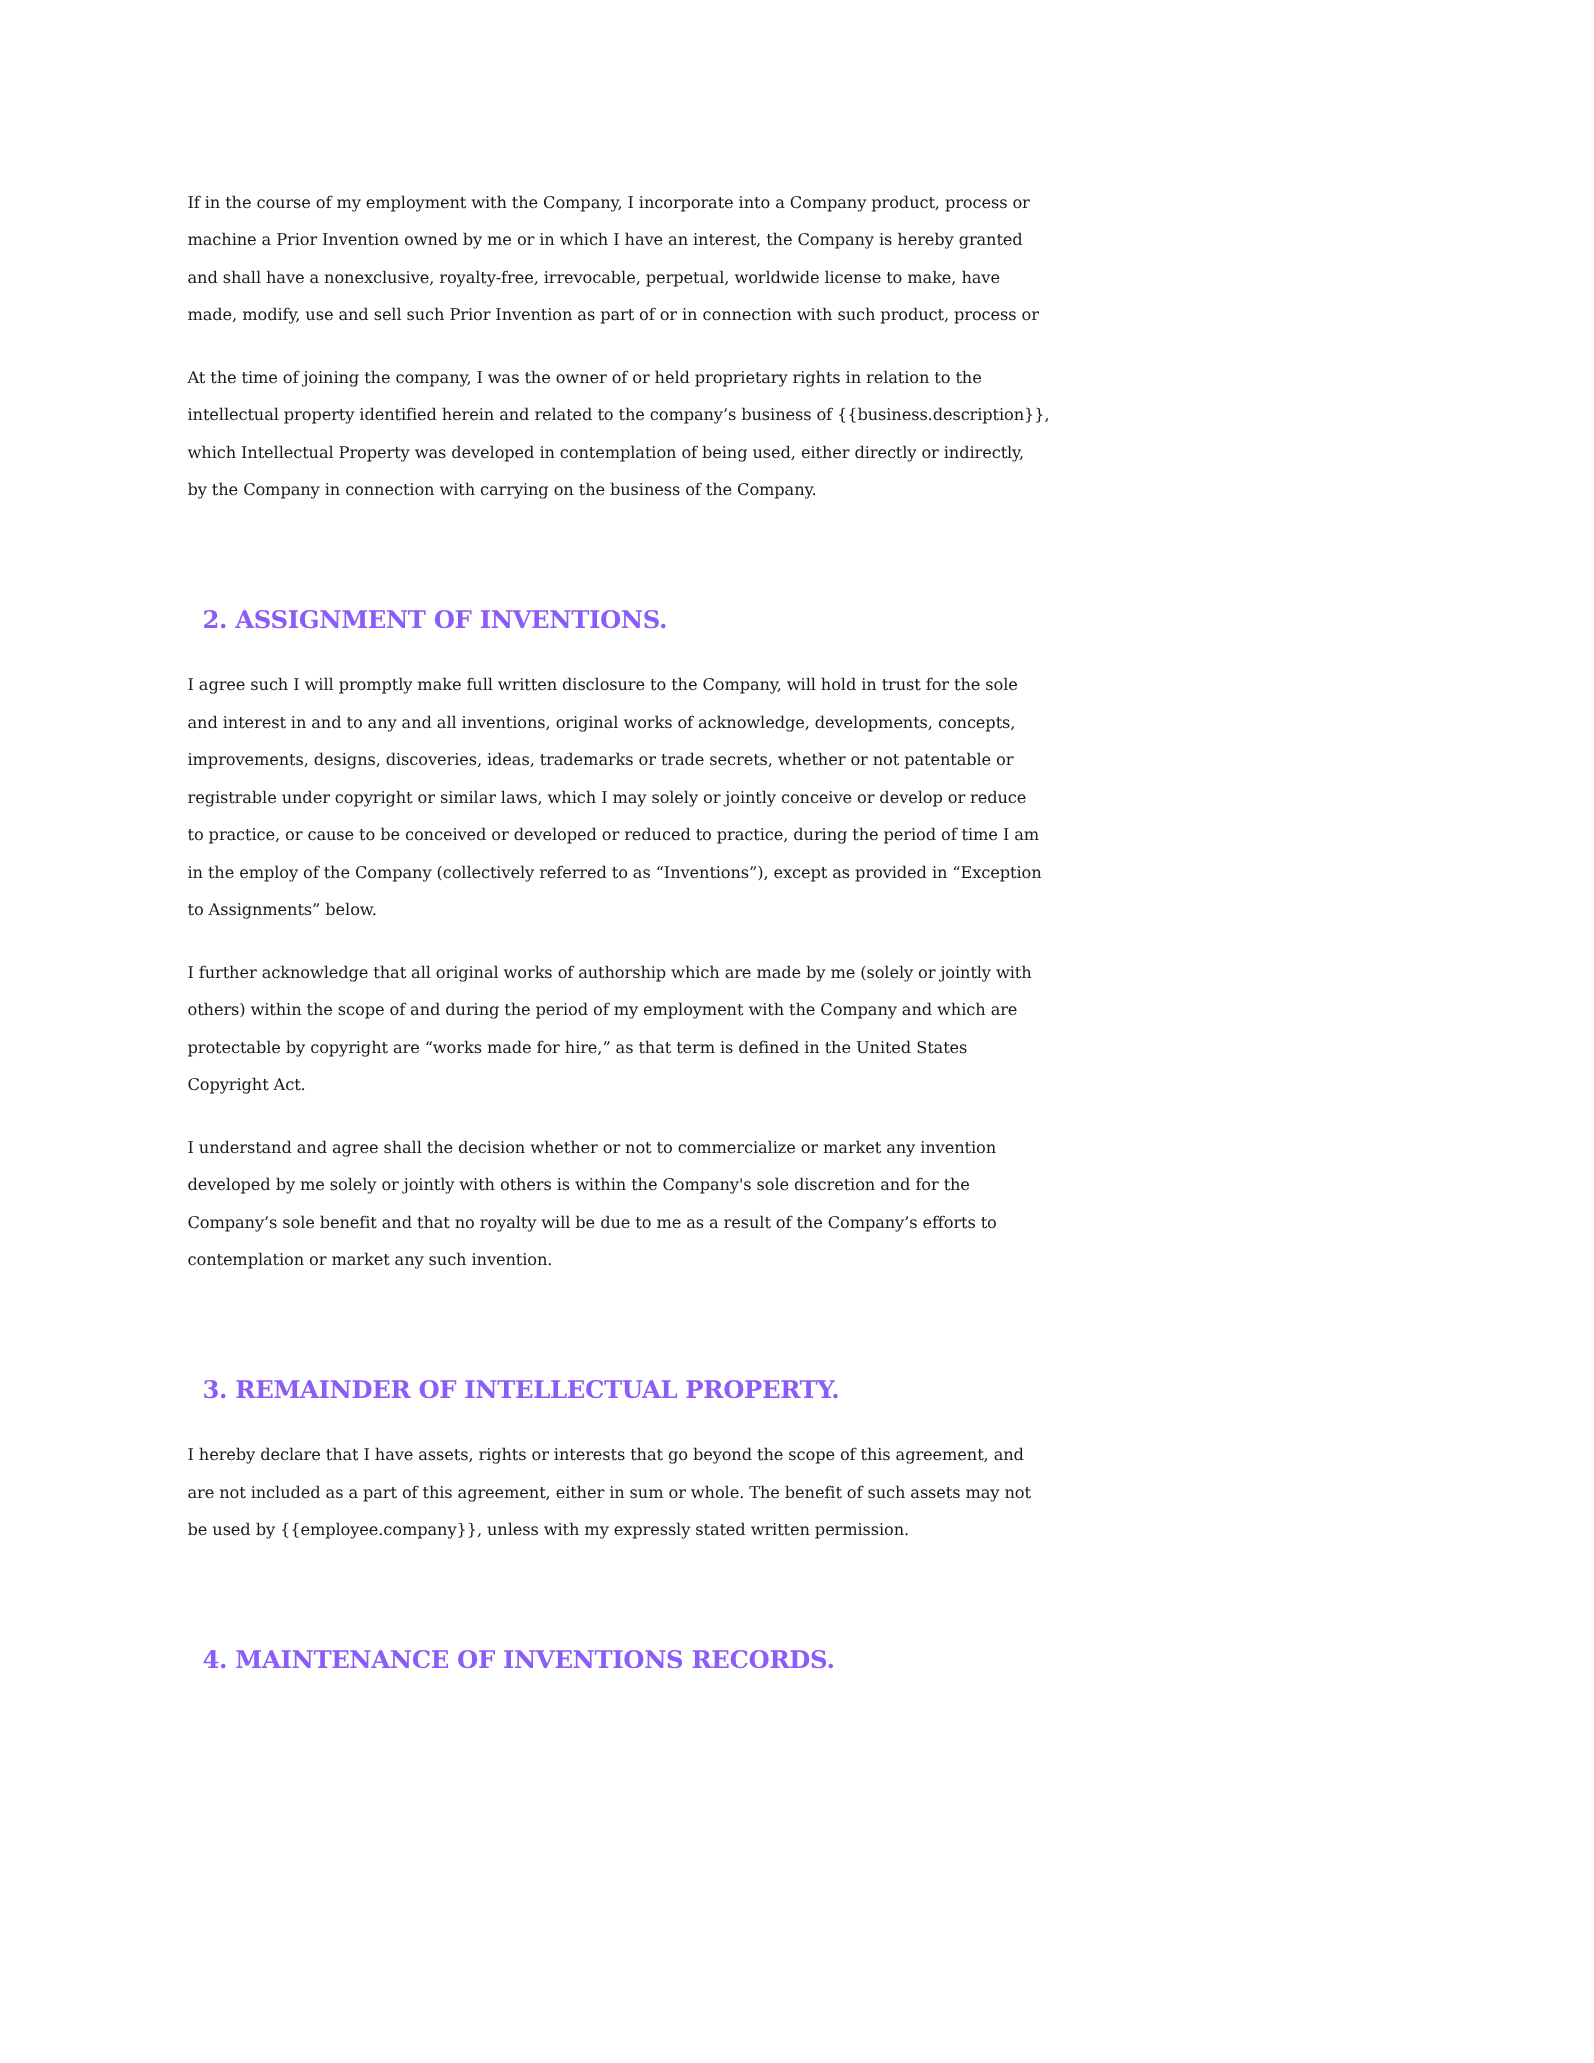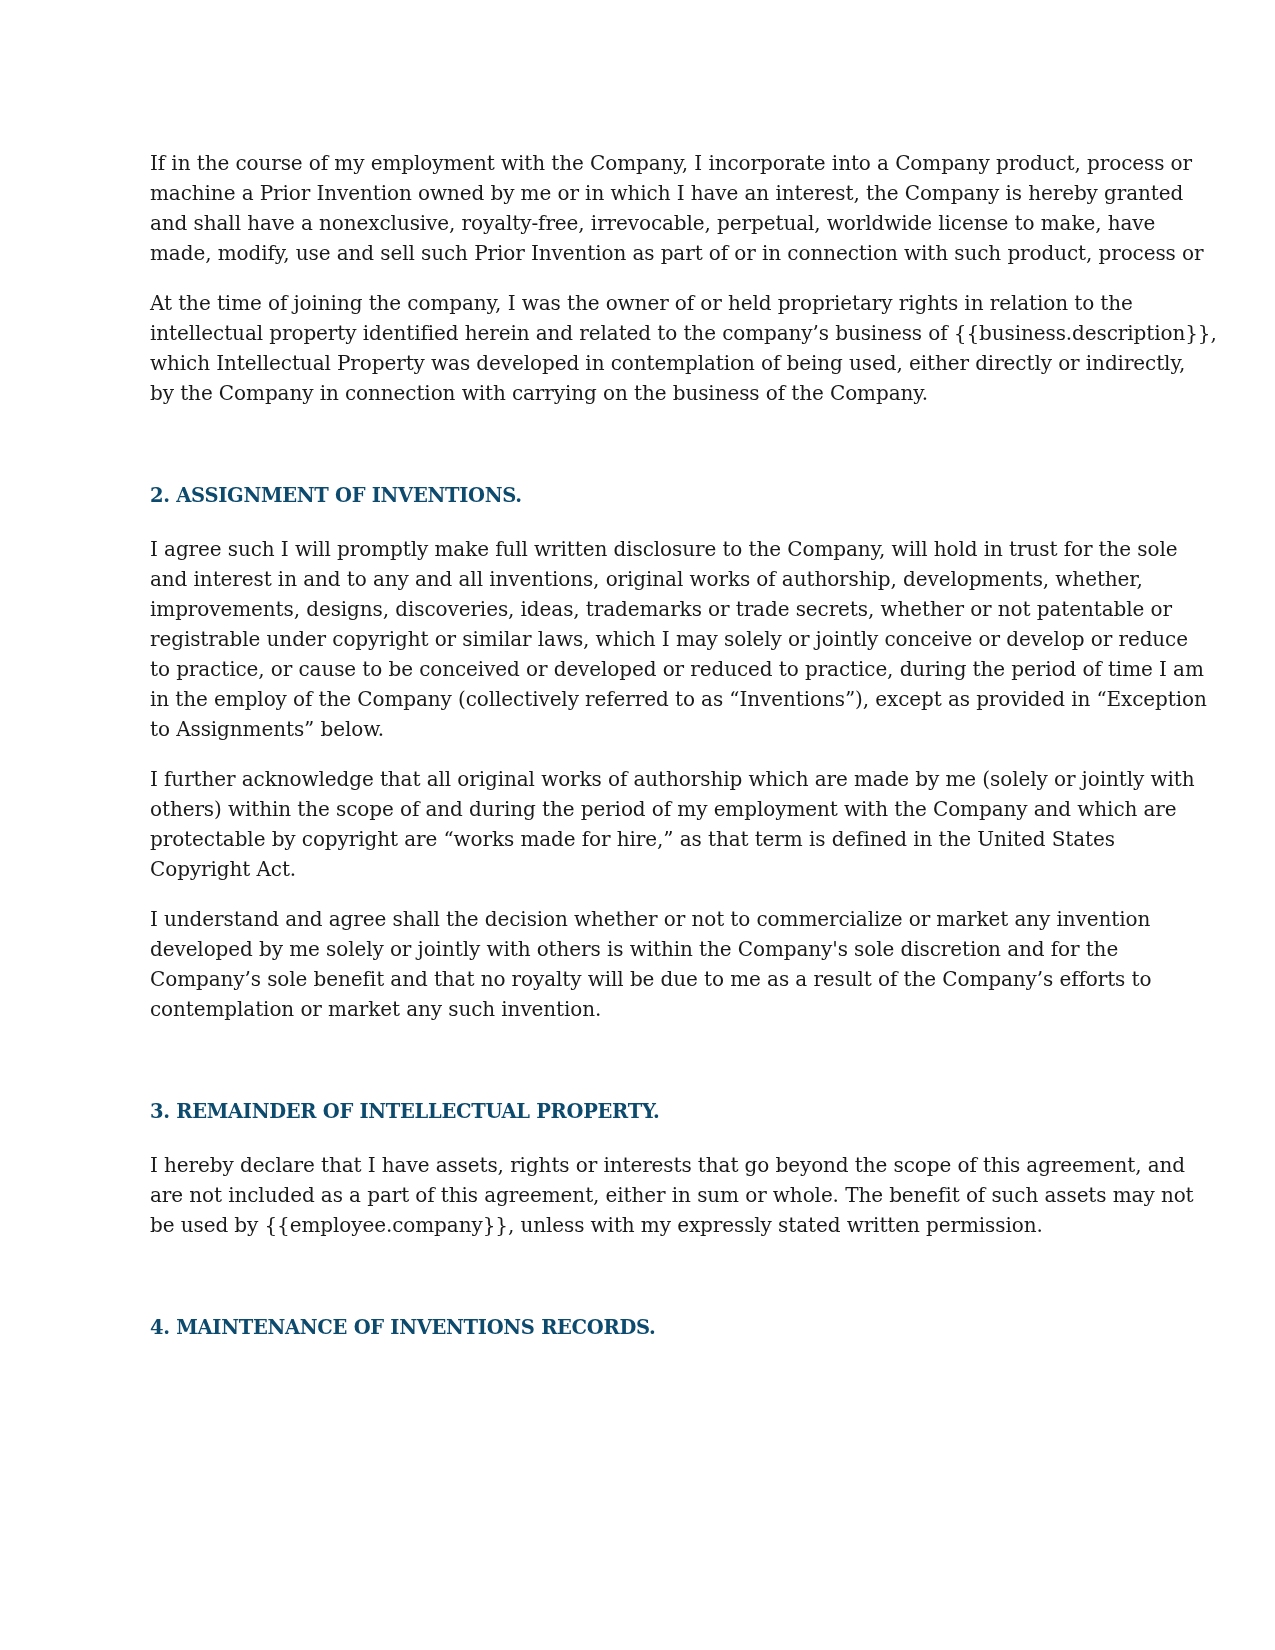--- a/index.html
+++ b/index.html
@@ -2,25 +2,25 @@
 <html><head>
 <meta charset="utf-8">
 <style>
   html, body { margin: 0; padding: 0; background: #ffffff; }
   body { width: 1275px; height: 1650px; position: relative; overflow: hidden; }
   .page {
     position: absolute; left: 150px; top: 148px; width: 990px;
     font-family: "DejaVu Serif", "Liberation Serif", serif;
     color: #1a1a1a;
   }
-  .para { margin: 0 0 20px 0; font-size: 20px; line-height: 30px; letter-spacing: -0.1px; }
+  .para { margin: 0 0 20px 0; font-size: 13px; line-height: 30px; letter-spacing: -0.1px; }
   .line { display: block; white-space: nowrap; }
   .heading {
-    margin: 73px 0 23px 0; font-size: 19.5px; line-height: 30px; font-weight: bold;
-    color: #0c4a6e; letter-spacing: -0.3px;
+    margin: 73px 0 23px 12px; font-size: 19.5px; line-height: 30px; font-weight: bold;
+    color: #8b5cf6; letter-spacing: -0.3px;
   }
 </style>
 </head>
 <body>
 
 <div class="page">
 
   <p class="para">
     <span class="line">If in the course of my employment with the Company, I incorporate into a Company product, process or</span>
     <span class="line">machine a Prior Invention owned by me or in which I have an interest, the Company is hereby granted</span>
@@ -32,21 +32,21 @@
     <span class="line">At the time of joining the company, I was the owner of or held proprietary rights in relation to the</span>
     <span class="line">intellectual property identified herein and related to the company’s business of {{business.description}},</span>
     <span class="line">which Intellectual Property was developed in contemplation of being used, either directly or indirectly,</span>
     <span class="line">by the Company in connection with carrying on the business of the Company.</span>
   </p>
 
   <h2 class="heading">2. ASSIGNMENT OF INVENTIONS.</h2>
 
   <p class="para">
     <span class="line">I agree such I will promptly make full written disclosure to the Company, will hold in trust for the sole</span>
-    <span class="line">and interest in and to any and all inventions, original works of authorship, developments, whether,</span>
+    <span class="line">and interest in and to any and all inventions, original works of acknowledge, developments, concepts,</span>
     <span class="line">improvements, designs, discoveries, ideas, trademarks or trade secrets, whether or not patentable or</span>
     <span class="line">registrable under copyright or similar laws, which I may solely or jointly conceive or develop or reduce</span>
     <span class="line">to practice, or cause to be conceived or developed or reduced to practice, during the period of time I am</span>
     <span class="line">in the employ of the Company (collectively referred to as “Inventions”), except as provided in “Exception</span>
     <span class="line">to Assignments” below.</span>
   </p>
 
   <p class="para">
     <span class="line">I further acknowledge that all original works of authorship which are made by me (solely or jointly with</span>
     <span class="line">others) within the scope of and during the period of my employment with the Company and which are</span>

